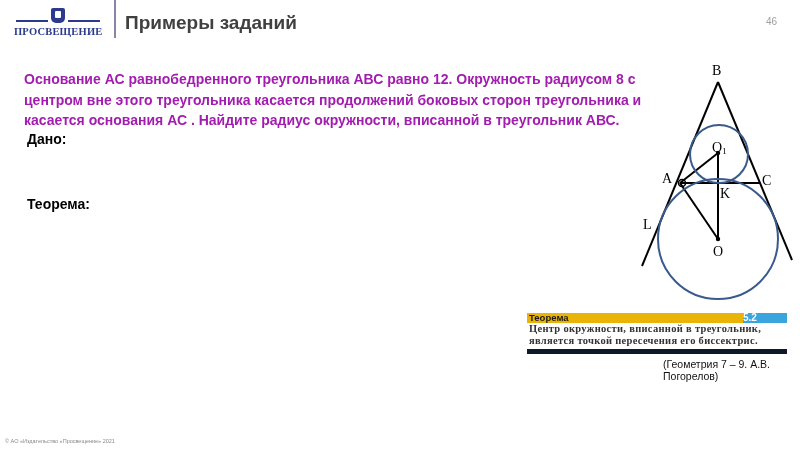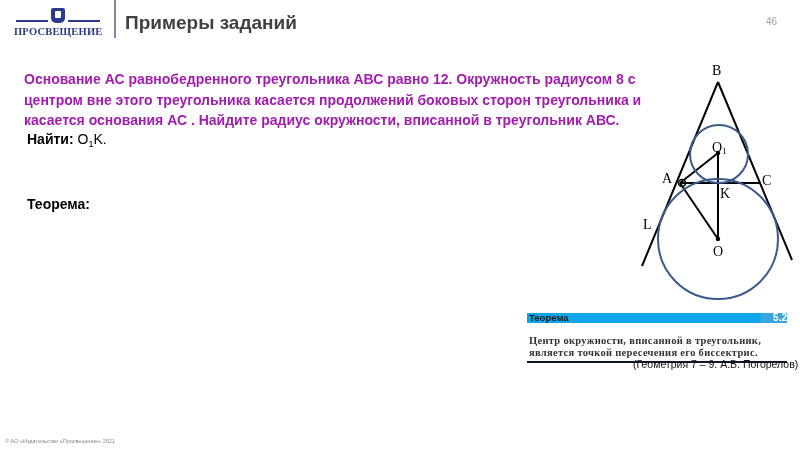--- a/index.html
+++ b/index.html
@@ -18,44 +18,44 @@
   .page-num { position:absolute; left:766px; top:16px; font-size:10px; color:#a0a0a0; }
   .problem { position:absolute; left:24px; top:69px; width:620px; font-size:14px; line-height:20.5px; color:#a21caf;font-weight:bold; }
   .given { position:absolute; left:27px; top:130px; width:560px; font-size:14px; line-height:19px; }
   .solution { position:absolute; left:27px; top:195px; width:560px; font-size:14px; line-height:19px; }
   .b { font-weight:bold; }
   .i { font-style:italic; }
   sub { font-size:9px; vertical-align:-3px; line-height:0; }
   sup { font-size:9px; vertical-align:6px; line-height:0; }
   .diagram { position:absolute; left:620px; top:55px; width:180px; height:250px; }
   .theorem { position:absolute; left:527px; top:313px; width:260px; }
-  .th-head { height:10px; background:#0ea5e9; position:relative; }
+  .th-head { height:10px; background:#eab308; position:relative; }
   .th-head-label { position:absolute; left:2px; top:-1px; font-size:9.5px; font-weight:bold; color:#1a1a1a; line-height:11px; }
-  .th-num { position:absolute; right:0; top:0; height:10px; width:26px; background:#3aa4dc; color:#fff; font-size:10px; font-weight:bold; text-align:right; line-height:10px; }
-  .th-body { font-family:"Liberation Serif", serif; font-weight:bold; font-size:10.5px; line-height:11.5px; color:#333; padding:12px 1px 3px 2px; letter-spacing:0.3px; border-bottom:2px solid #0f172a; }
-  .source { position:absolute; left:633px; top:358px; font-size:10.5px; color:#111; }
+  .th-num { position:absolute; right:0; top:0; height:10px; width:44px; background:#3aa4dc; color:#fff; font-size:10px; font-weight:bold; text-align:left; line-height:10px; }
+  .th-body { font-family:"Liberation Serif", serif; font-weight:bold; font-size:10.5px; line-height:11.5px; color:#333; padding:0 1px 3px 2px; letter-spacing:0.3px; border-bottom:5px solid #0f172a; }
+  .source { position:absolute; left:663px; top:358px; font-size:10.5px; color:#111; }
   .footer { position:absolute; left:5px; top:438px; font-size:5.5px; color:#888; }
 </style>
 </head>
 <body>
 
 <div class="logo">
   <div class="logo-line-l"></div>
   <div class="logo-mark"></div>
   <div class="logo-line-r"></div>
   <div class="logo-text">ПРОСВЕЩЕНИЕ</div>
 </div>
 <div class="divider"></div>
 <div class="title">Примеры заданий</div>
 <div class="page-num">46</div>
 
 <div class="problem">Основание АС равнобедренного треугольника АВС равно 12. Окружность радиусом 8 с центром вне этого треугольника касается продолжений боковых сторон треугольника и касается основания АС . Найдите радиус окружности, вписанной в треугольник АВС.</div>
 
 <div class="given">
-  <div><span class="b">Найти:</span> <span>O</span><sub>1</sub><span>K.</span></div>
+  <div class="b">Дано:</div>
 </div>
 
 <div class="solution">
   <div class="b">Теорема:</div>
 </div>
 
 <svg class="diagram" viewBox="620 55 180 250" width="180" height="250">
   <g stroke="#000" stroke-width="2" fill="none">
     <line x1="718" y1="82" x2="642" y2="266"></line>
     <line x1="718" y1="82" x2="792" y2="260"></line>

